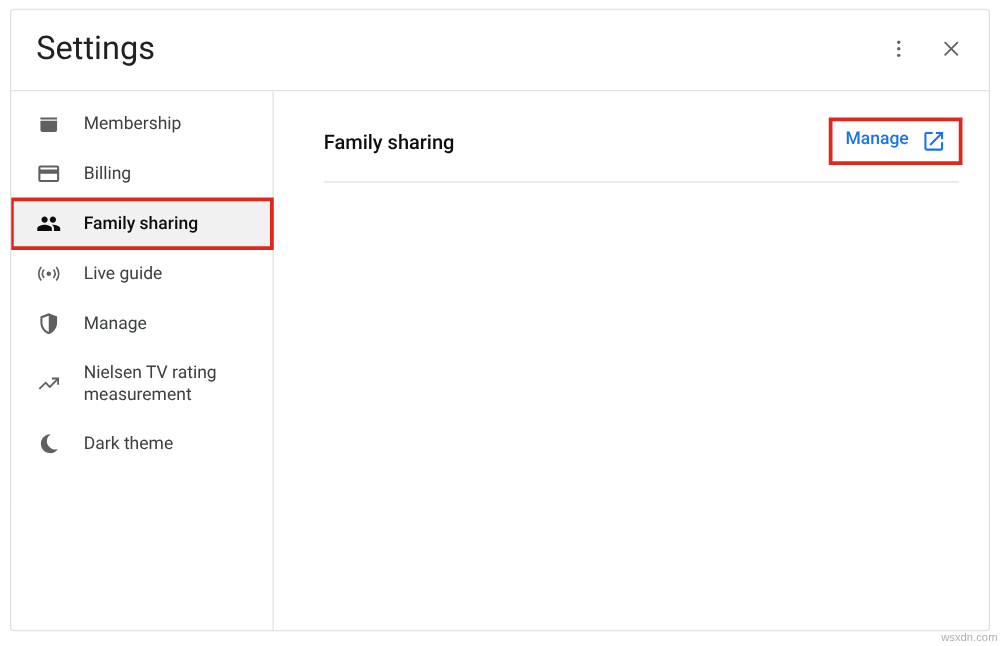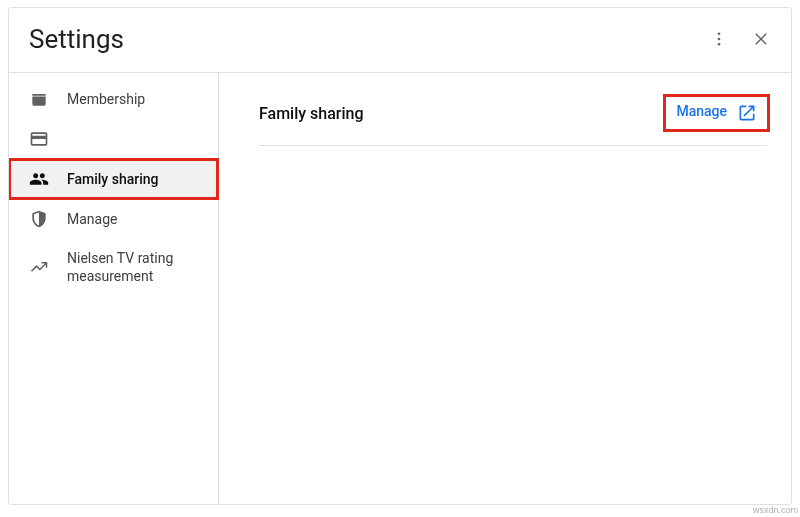--- a/index.html
+++ b/index.html
@@ -177,31 +177,44 @@
         </span>
         <span class="item-label">Membership</span>
       </div>
 
       <div class="sidebar-item">
         <span class="item-icon">
           <svg viewBox="0 0 24 24" width="20" height="20" fill="currentColor">
               <path d="M20 4H4a2 2 0 0 0-2 2v12a2 2 0 0 0 2 2h16a2 2 0 0 0 2-2V6a2 2 0 0 0-2-2zm0 14H4v-6h16v6zm0-10H4V6h16v2z"></path>
             </svg>
         </span>
+        <span class="item-label">Billing</span>
       </div>
 
       <div class="sidebar-item selected highlight-red">
         <span class="item-icon">
           <svg viewBox="0 0 24 24" width="20" height="20" fill="currentColor">
               <path d="M16 11c1.66 0 3-1.34 3-3s-1.34-3-3-3-3 1.34-3 3 1.34 3 3 3zm-8 0c1.66 0 3-1.34 3-3S9.66 5 8 5 5 6.34 5 8s1.34 3 3 3zm0 2c-2.33 0-7 1.17-7 3.5V19h14v-2.5C15 14.17 10.33 13 8 13zm8 0c-.29 0-.62.02-.97.05 1.16.84 1.97 1.97 1.97 3.45V19h6v-2.5c0-2.33-4.67-3.5-7-3.5z"></path>
             </svg>
         </span>
         <span class="item-label">Family sharing</span>
       </div>
 
+      <div class="sidebar-item">
+        <span class="item-icon">
+          <svg viewBox="0 0 24 24" width="20" height="20" fill="currentColor">
+              <circle cx="12" cy="12" r="2.2"></circle>
+              <path d="M7.5 8a6.3 6.3 0 0 0 0 8" stroke="currentColor" stroke-width="1.6" fill="none"></path>
+              <path d="M16.5 8a6.3 6.3 0 0 1 0 8" stroke="currentColor" stroke-width="1.6" fill="none"></path>
+              <path d="M4.8 5.5a10 10 0 0 0 0 13" stroke="currentColor" stroke-width="1.6" fill="none"></path>
+              <path d="M19.2 5.5a10 10 0 0 1 0 13" stroke="currentColor" stroke-width="1.6" fill="none"></path>
+            </svg>
+        </span>
+        <span class="item-label">Live guide</span>
+      </div>
 
 
       <div class="sidebar-item">
         <span class="item-icon">
           <svg viewBox="0 0 24 24" width="20" height="20" fill="currentColor">
               <path d="M12 2l8 3v6c0 5-3.4 9.3-8 11-4.6-1.7-8-6-8-11V5l8-3zm0 2.2L6 6.4v4.6c0 3.9 2.5 7.4 6 8.9V4.2z"></path>
             </svg>
         </span>
         <span class="item-label">Manage</span>
       </div>
@@ -209,20 +222,28 @@
       <div class="sidebar-item">
         <span class="item-icon">
           <svg viewBox="0 0 24 24" width="20" height="20" fill="none" stroke="currentColor" stroke-width="1.8">
               <polyline points="3,17 9,11 13,15 21,7"></polyline>
               <polyline points="15,7 21,7 21,13"></polyline>
             </svg>
         </span>
         <span class="item-label">Nielsen TV rating measurement</span>
       </div>
 
+      <div class="sidebar-item">
+        <span class="item-icon">
+          <svg viewBox="0 0 24 24" width="20" height="20" fill="currentColor">
+              <path d="M13.5 3a9 9 0 1 0 7.4 14 8 8 0 0 1-7.4-14z"></path>
+            </svg>
+        </span>
+        <span class="item-label">Dark theme</span>
+      </div>
 
     </div>
 
     <div class="main">
       <div class="section-header">
         <div class="section-title">Family sharing</div>
         <a class="manage-link highlight-manage">
           <span>Manage</span>
           <svg viewBox="0 0 24 24" fill="currentColor">
               <path d="M19 19H5V5h6V3H5a2 2 0 0 0-2 2v14a2 2 0 0 0 2 2h14a2 2 0 0 0 2-2v-6h-2v6zM14 3v2h3.59L7.76 14.83l1.41 1.41L19 6.41V10h2V3h-7z"></path>

